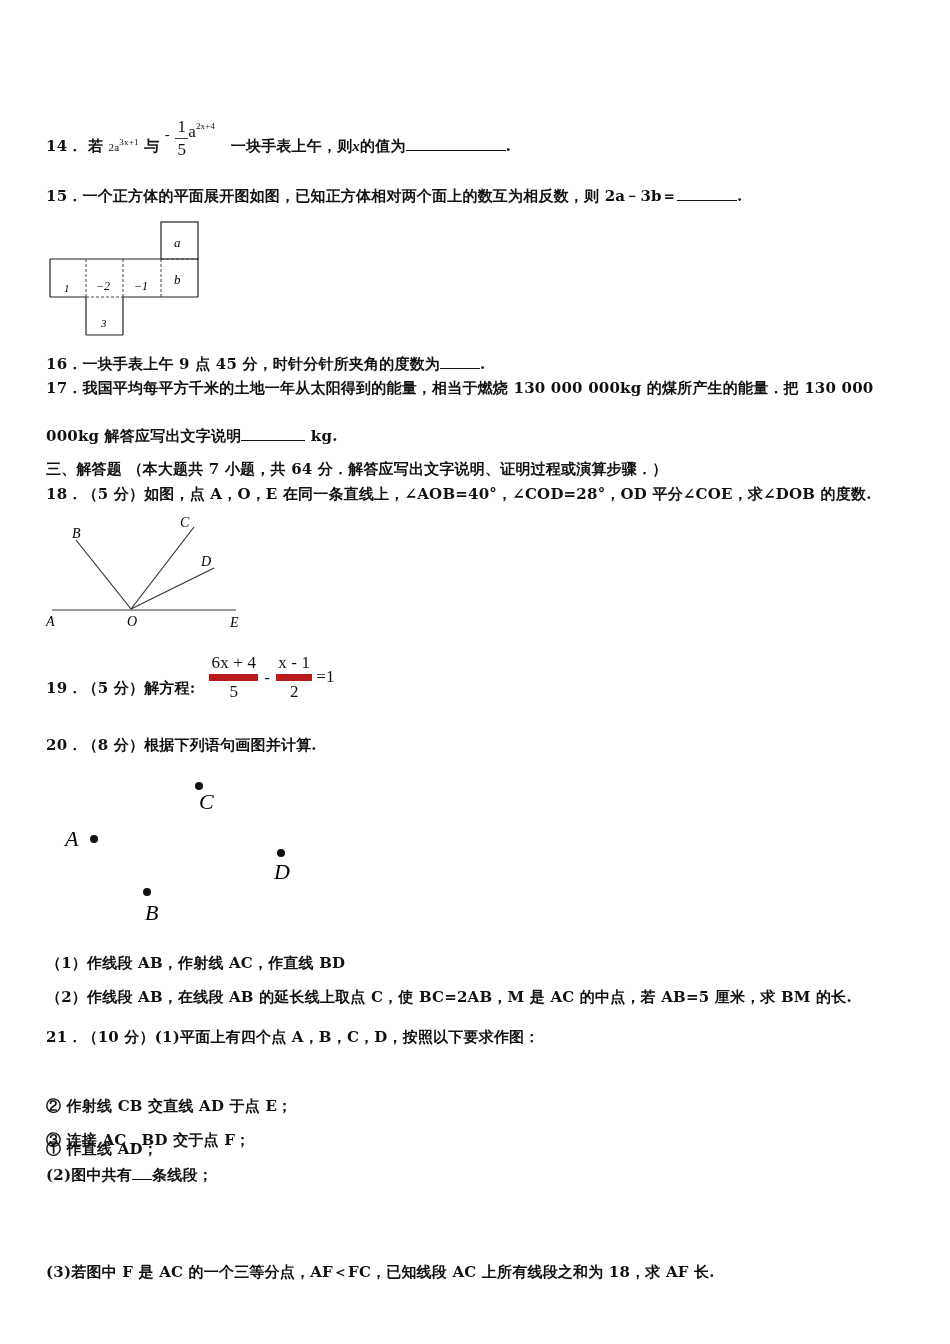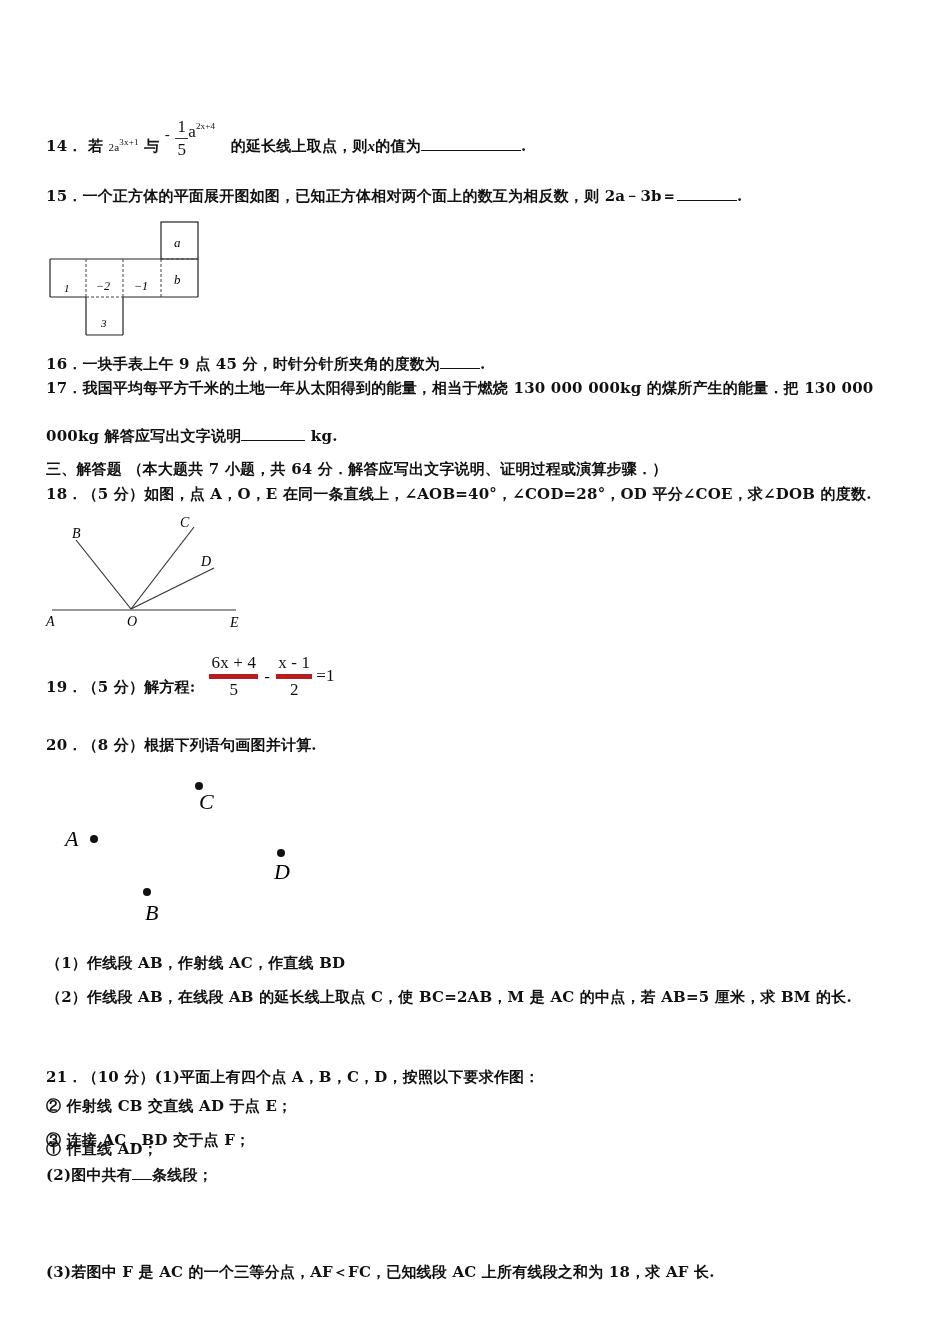--- a/index.html
+++ b/index.html
@@ -10,39 +10,39 @@
   }
   .line {
     position: absolute; left: 46px; white-space: nowrap;
     font-size: 15px; font-weight: bold; letter-spacing: 0.2px;
   }
   .ital { font-style: italic; font-family: "Liberation Serif", serif; }
   .blank { display: inline-block; border-bottom: 1px solid #111; height: 14px; vertical-align: baseline; }
   .math { font-family: "Liberation Serif", serif; font-weight: normal; }
   .sup { font-size: 9px; vertical-align: super; font-family: "Liberation Serif", serif; font-weight: normal; }
   .frac { display: inline-block; text-align: center; vertical-align: middle; font-family: "Liberation Serif", serif; font-weight: normal; }
-  .frac .num { display: block; padding: 0 2px; border-bottom: 5px solid #b91c1c; font-size: 17px; line-height: 22px; }
+  .frac .num { display: block; padding: 0 2px; border-bottom: 7px solid #b91c1c; font-size: 17px; line-height: 22px; }
   .frac .den { display: block; font-size: 17px; line-height: 22px; }
   svg { position: absolute; overflow: visible; }
   svg text { font-family: "Liberation Serif", serif; font-style: italic; }
 </style>
 </head>
 <body>
 
 <div class="line" style="top:124px;">
   <span>14．</span>
   <span>若</span>
   <span class="math" style="font-size:11px;">2a</span><span class="sup">3x+1</span>
   <span>与</span>
   <span class="math" style="position:relative; top:-12px;">-</span>
   <span class="frac" style="position:relative; top:-8px;">
     <span class="num" style="border-bottom:1px solid #333;">1</span>
     <span class="den">5</span>
   </span><span class="math" style="font-size:17px; position:relative; top:-14px;">a</span><span class="sup" style="position:relative; top:-16px;">2x+4</span>
-  <span style="margin-left:10px;">的延长线上取点，则</span><span class="ital">x</span><span>的值为</span><span class="blank" style="width:100px;"></span><span>.</span>
+  <span style="margin-left:10px;">一块手表上午，则</span><span class="ital">x</span><span>的值为</span><span class="blank" style="width:100px;"></span><span>.</span>
 </div>
 
 <div class="line" style="top:186px;">
   <span>15．一个正方体的平面展开图如图，已知正方体相对两个面上的数互为相反数，则 2a﹣3b＝</span><span class="blank" style="width:60px;"></span><span>.</span>
 </div>
 
 <svg width="160" height="120" style="left:48px; top:220px;">
   <g stroke="#222" stroke-width="1.2" fill="none">
 
     <rect x="113" y="2" width="37" height="37"></rect>
@@ -135,21 +135,21 @@
   <text x="85" y="145" font-size="22">B</text>
 </svg>
 
 <div class="line" style="top:954px;">
   <span>（1）作线段 AB，作射线 AC，作直线 BD</span>
 </div>
 <div class="line" style="top:988px;">
   <span>（2）作线段 AB，在线段 AB 的延长线上取点 C，使 BC=2AB，M 是 AC 的中点，若 AB=5 厘米，求 BM 的长.</span>
 </div>
 
-<div class="line" style="top:1068px;text-align:right;">
+<div class="line" style="top:1028px;text-align:right;">
   <span>21．（10 分）(1)平面上有四个点 A，B，C，D，按照以下要求作图：</span>
 </div>
 <div class="line" style="top:1096px;margin-top:44px;">
   <span>① 作直线 AD；</span>
 </div>
 <div class="line" style="top:1097px;">
   <span>② 作射线 CB 交直线 AD 于点 E；</span>
 </div>
 <div class="line" style="top:1131px;">
   <span>③ 连接 AC，BD 交于点 F；</span>

